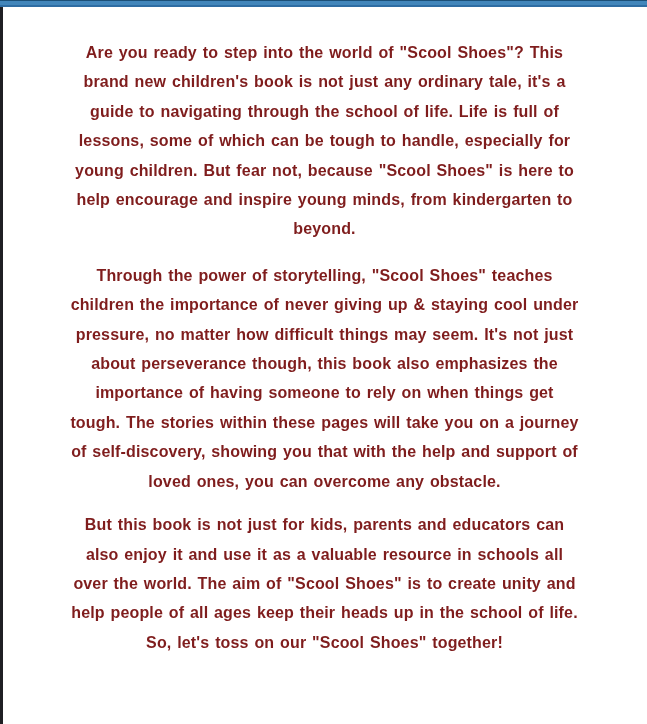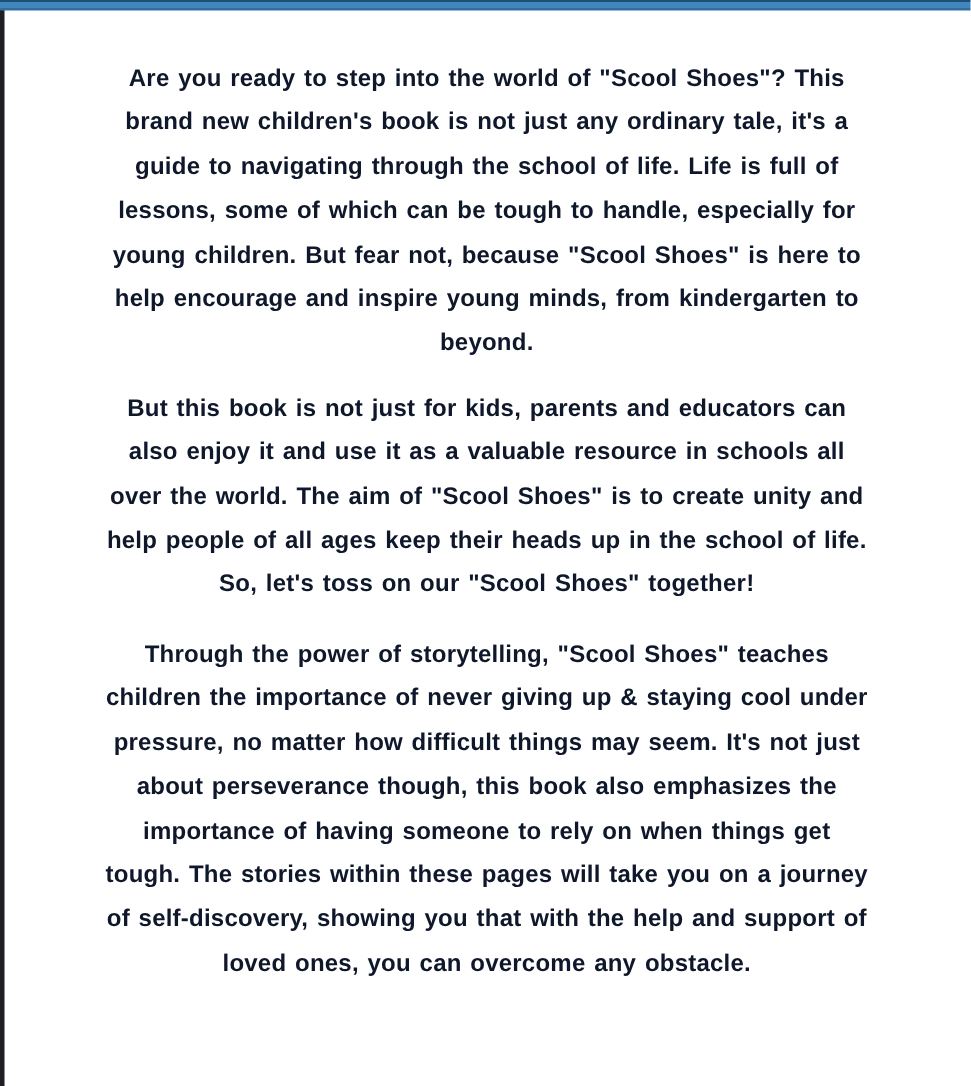--- a/index.html
+++ b/index.html
@@ -45,21 +45,21 @@
   }
   .article { margin: 0; }
   .para {
     white-space: pre-line;
     text-align: center;
     font-size: 16px;
     font-weight: bold;
     line-height: 29.4px;
     letter-spacing: 0.15px;
     word-spacing: 1.2px;
-    color: #0f172a;
+    color: #7f1d1d;
   }
   .para-1 { margin: 31px 0 0 0; }
   .para-2 { margin: 17px 0 0 0; }
   .para-3 { margin: 14px 0 0 0; }
 </style>
 </head>
 <body>
 
 <div class="top-accent-bar"></div>
 <div class="left-edge-bar"></div>
@@ -67,27 +67,27 @@
 <div class="page">
 
   <div class="article">
     <p class="para para-1">Are you ready to step into the world of "Scool Shoes"? This
 brand new children's book is not just any ordinary tale, it's a
 guide to navigating through the school of life. Life is full of
 lessons, some of which can be tough to handle, especially for
 young children. But fear not, because "Scool Shoes" is here to
 help encourage and inspire young minds, from kindergarten to
 beyond.</p>
-    <p class="para para-3">But this book is not just for kids, parents and educators can
-also enjoy it and use it as a valuable resource in schools all
-over the world. The aim of "Scool Shoes" is to create unity and
-help people of all ages keep their heads up in the school of life.
-So, let's toss on our "Scool Shoes" together!</p>
     <p class="para para-2">Through the power of storytelling, "Scool Shoes" teaches
 children the importance of never giving up &amp; staying cool under
 pressure, no matter how difficult things may seem. It's not just
 about perseverance though, this book also emphasizes the
 importance of having someone to rely on when things get
 tough. The stories within these pages will take you on a journey
 of self-discovery, showing you that with the help and support of
 loved ones, you can overcome any obstacle.</p>
+    <p class="para para-3">But this book is not just for kids, parents and educators can
+also enjoy it and use it as a valuable resource in schools all
+over the world. The aim of "Scool Shoes" is to create unity and
+help people of all ages keep their heads up in the school of life.
+So, let's toss on our "Scool Shoes" together!</p>
   </div>
 </div>
 
 </body></html>

